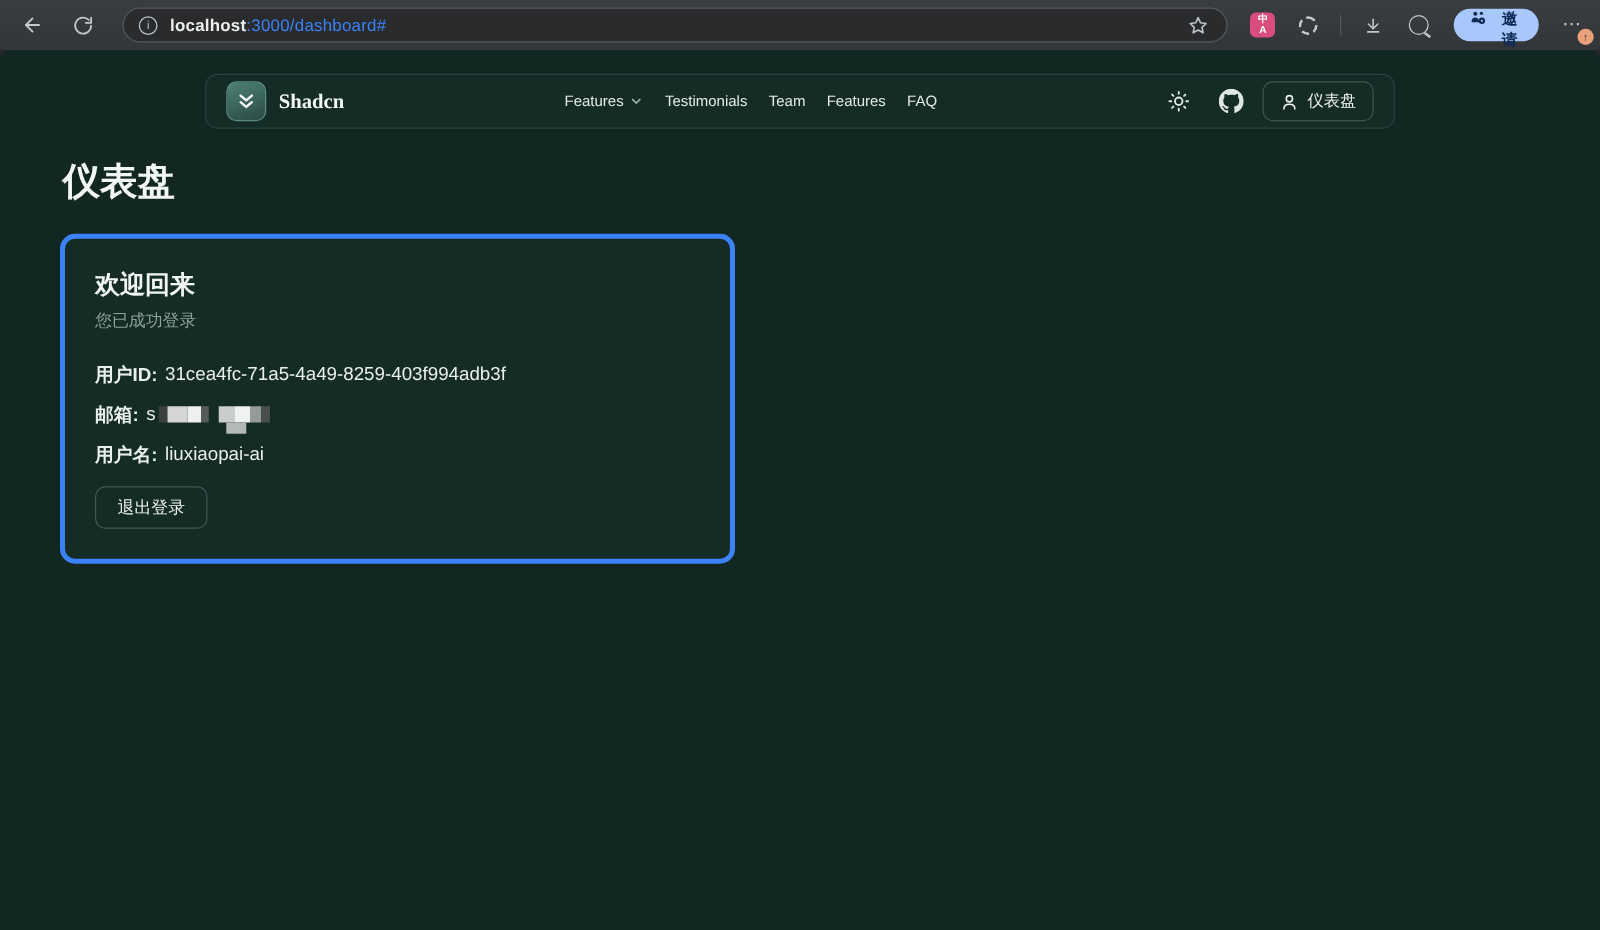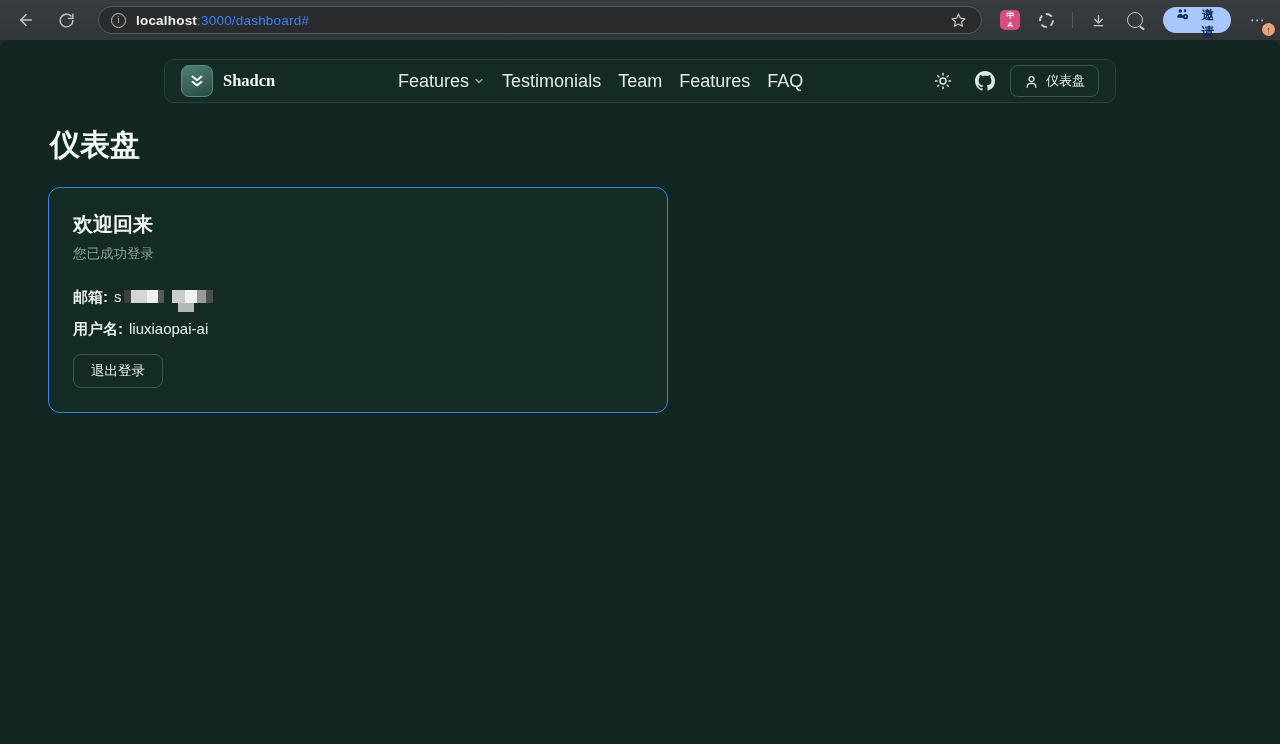--- a/index.html
+++ b/index.html
@@ -47,31 +47,31 @@
 
   
   .site-navbar { width:952px; height:44px; margin:19px auto 0; border:1px solid #26443d;
     border-radius:10px; background:#142b26; display:flex; align-items:center; padding:0 16px; }
   .brand { display:flex; align-items:center; gap:10px; cursor:pointer; }
   .brand-logo { width:32px; height:32px; border-radius:8px;
     background:linear-gradient(160deg,#4e8176,#2a4a42); border:1px solid #5b8b80;
     display:flex; align-items:center; justify-content:center; }
   .brand-name { color:#f1f6f4; font-size:16.5px; font-weight:700;font-family:Liberation Serif, serif; }
   .nav-links { display:flex; align-items:center; gap:17px; margin:0 auto; }
-  .nav-link { color:#e3ebe8; font-size:18px; cursor:pointer; display:flex; align-items:center; gap:4px; }
+  .nav-link { color:#e3ebe8; font-size:12px; cursor:pointer; display:flex; align-items:center; gap:4px; }
   .nav-controls { display:flex; align-items:center; gap:8px; }
   .icon-btn { width:34px; height:34px; border:none; background:transparent; color:#dfe7e4;
     display:flex; align-items:center; justify-content:center; cursor:pointer; border-radius:8px; }
   .dash-btn { height:32px; border:1px solid #3b574f; border-radius:8px; background:transparent;
     color:#eef3f1; font-size:13px; display:flex; align-items:center; gap:7px; padding:0 13px; cursor:pointer; }
 
   
   .main { padding:22px 48px 0; }
   .page-title { color:#f2f7f5; font-size:30px; font-weight:700; margin-left:2px; }
-  .card { margin-top:21px; width:620px; border:1px solid #3b82f6; border-radius:12px;
+  .card { margin-top:21px; width:540px; border:4px solid #3b82f6; border-radius:12px;
     background:#142b26; padding:23px 24px 24px; }
   .card-title { color:#f1f6f4; font-size:20px; font-weight:700; }
   .card-subtitle { margin-top:7px; color:#8ca29b; font-size:13.5px; }
   .info { margin-top:25px; }
   .info-line { color:#e9efec; font-size:15px; margin-bottom:13px; display:flex; align-items:flex-start; }
   .info-label { font-weight:700; margin-right:6px; white-space:nowrap; }
   .redaction { display:inline-flex; align-items:flex-start; margin-left:2px; margin-top:2px; }
   .redaction .blk { height:13px; display:inline-block; }
   .redaction .gap { width:8px; }
   .sub-blk { position:relative; }
@@ -210,20 +210,24 @@
   </div>
 
   <div class="main">
     <h1 class="page-title">仪表盘</h1>
 
     <div class="card">
       <div class="card-title">欢迎回来</div>
       <div class="card-subtitle">您已成功登录</div>
 
       <div class="info">
+        <div class="info-line">
+          <span class="info-label">用户ID:</span>
+          <span>31cea4fc-71a5-4a49-8259-403f994adb3f</span>
+        </div>
         <div class="info-line">
           <span class="info-label">邮箱:</span>
           <span>s</span>
           <span class="redaction">
             <span class="blk" style="width:7px;background:#3c4140;"></span>
             <span class="blk" style="width:16px;background:#d3d6d4;"></span>
             <span class="blk" style="width:11px;background:#eef0ee;"></span>
             <span class="blk" style="width:6px;background:#565b59;"></span>
             <span class="gap"></span>
             <span class="blk sub-blk" style="width:13px;background:#c9cdcb;"></span>

